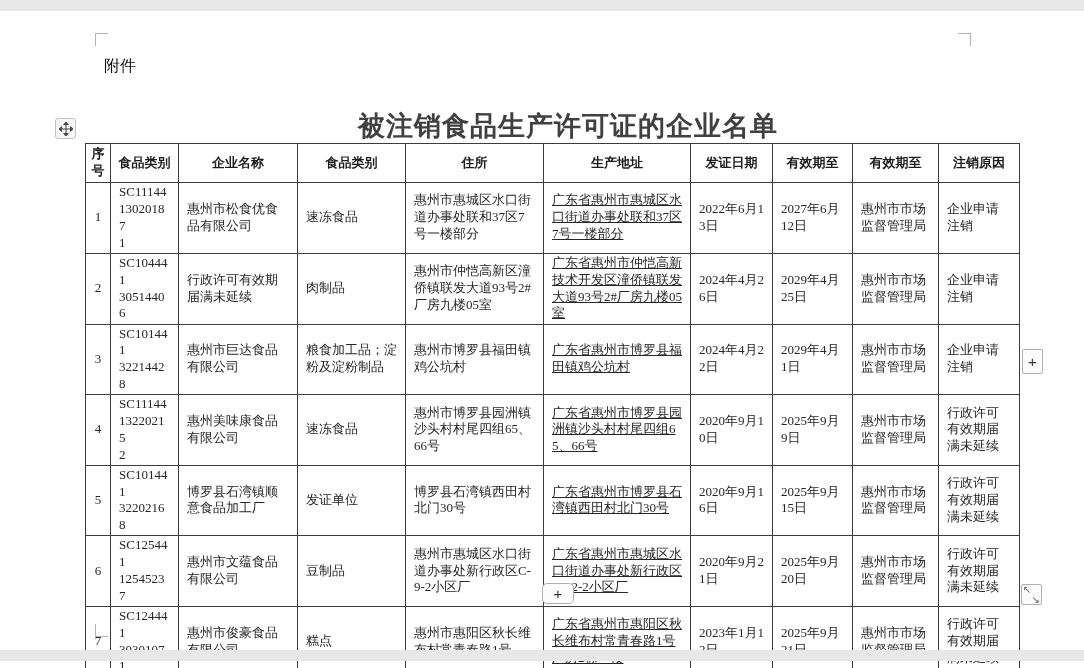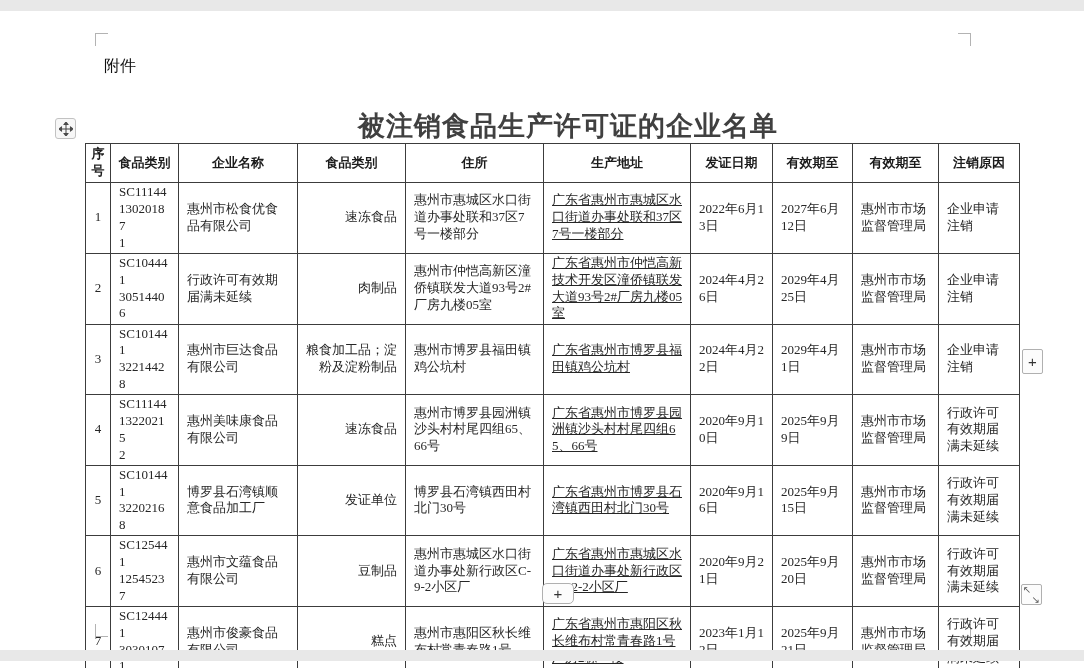--- a/index.html
+++ b/index.html
@@ -47,21 +47,21 @@
   table.lic th {
     font-weight:bold; text-align:center; padding:1px 2px; color:#1c1c1c;
   }
   thead tr { height:39px; }
   tr.r1 { height:58px; } tr.r2 { height:71px; } tr.r3 { height:66px; }
   tr.r4 { height:56px; } tr.r5 { height:53px; } tr.r6 { height:53px; } tr.r7 { height:53px; }
 
   td.c-no    { text-align:center; padding:1px 2px; }
   td.c-cert  { white-space:pre-line; padding:1px 4px 1px 9px;margin-left:45px; }
   td.c-name  { padding:1px 6px 1px 10px;font-family:Liberation Serif, serif; }
-  td.c-cat   { text-align:right; padding:1px 4px; }
+  td.c-cat   { text-align:left; padding:1px 4px; }
   td.c-addr  { padding:1px 6px 1px 8px; }
   td.c-prod  { padding:1px 6px 1px 8px;text-decoration:underline; }
   td.c-date  { padding:1px 4px 1px 9px; }
   td.c-issuer{ padding:1px 4px 1px 10px; }
   td.c-reason{ padding:1px 4px 1px 13px; }
 
   .ctl {
     position:absolute; border:1px solid #b0b0b0; background:#fcfcfc;
     color:#333; display:flex; align-items:center; justify-content:center;
     font-family:"Liberation Sans","DejaVu Sans",sans-serif; cursor:pointer;

